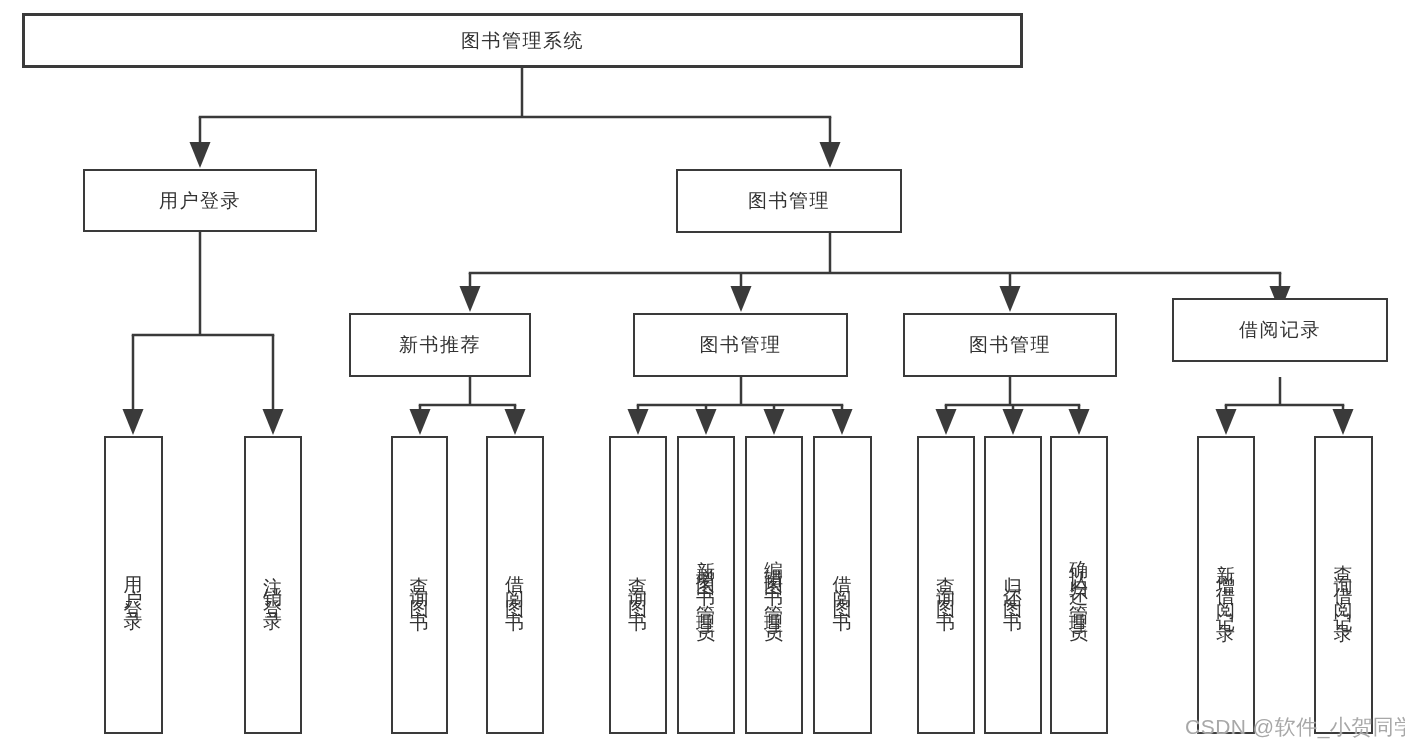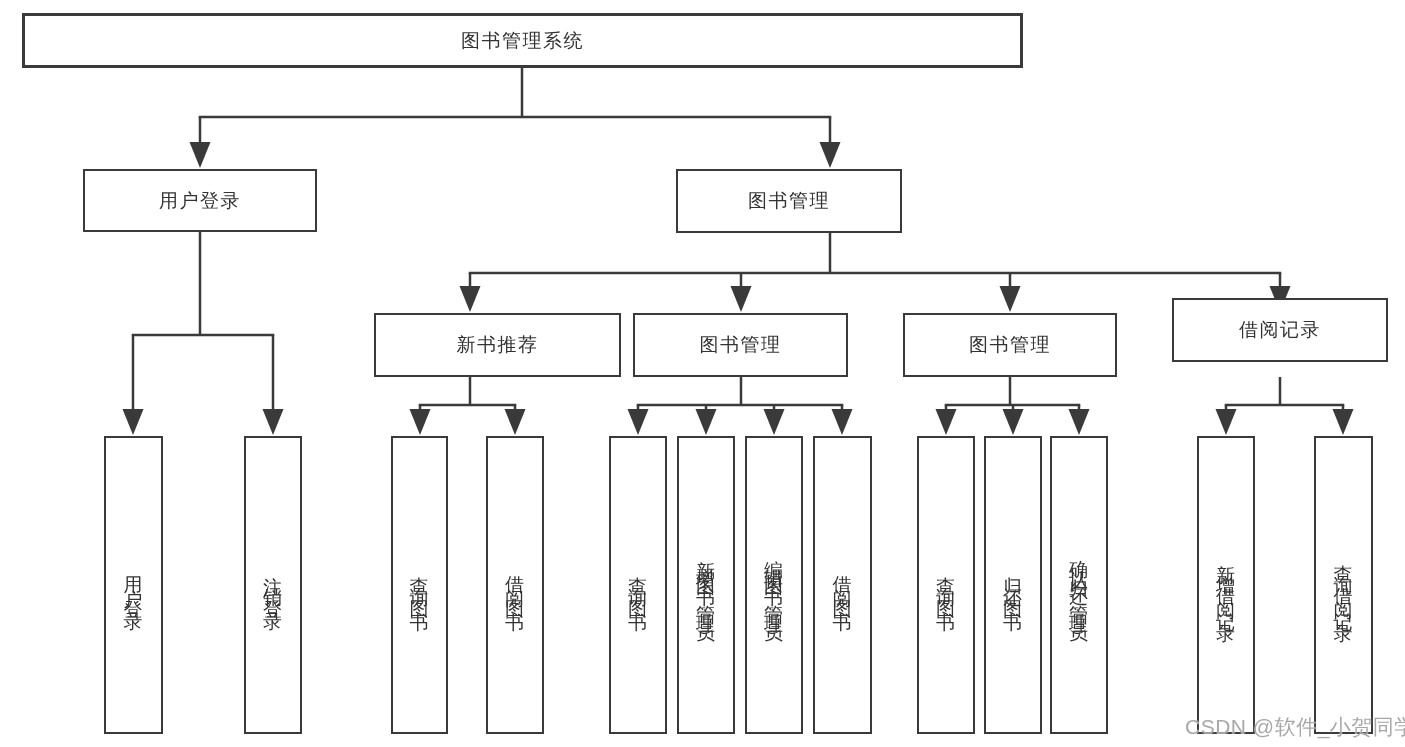--- a/index.html
+++ b/index.html
@@ -89,21 +89,21 @@
     <span>图书管理系统</span>
   </div>
 
   <div class="box h" style="left:83px;top:169px;width:234px;height:63px">
     <span>用户登录</span>
   </div>
   <div class="box h" style="left:676px;top:169px;width:226px;height:64px">
     <span>图书管理</span>
   </div>
 
-  <div class="box h" style="left:374px;top:313px;width:247px;height:64px">
+  <div class="box h" style="left:349px;top:313px;width:182px;height:64px">
     <span>新书推荐</span>
   </div>
   <div class="box h" style="left:633px;top:313px;width:215px;height:64px">
     <span>图书管理</span>
   </div>
   <div class="box h" style="left:903px;top:313px;width:214px;height:64px">
     <span>图书管理</span>
   </div>
   <div class="box h" style="left:1172px;top:298px;width:216px;height:64px">
     <span>借阅记录</span>

